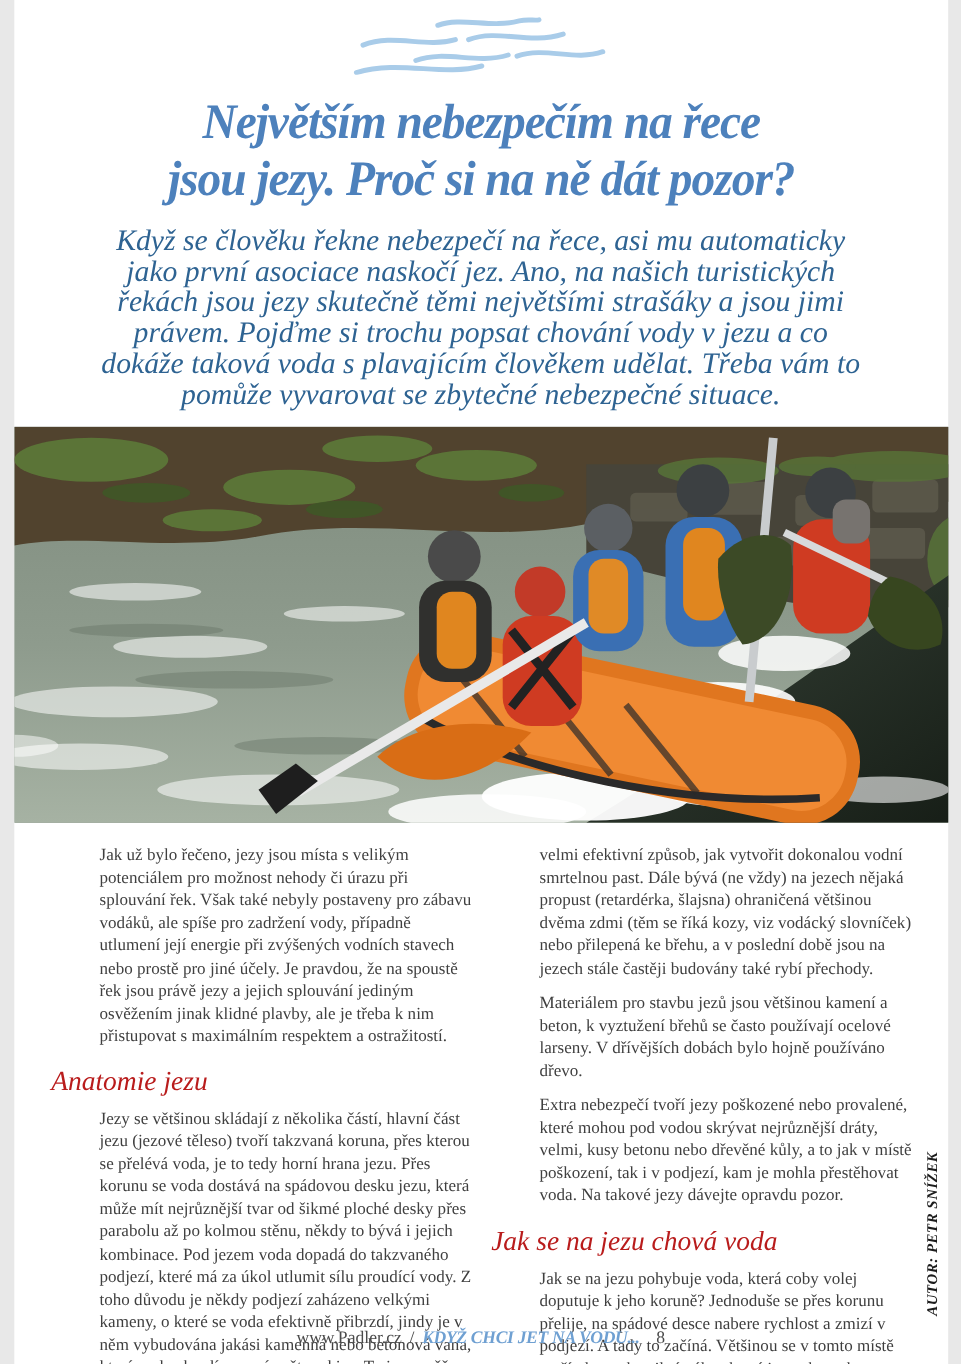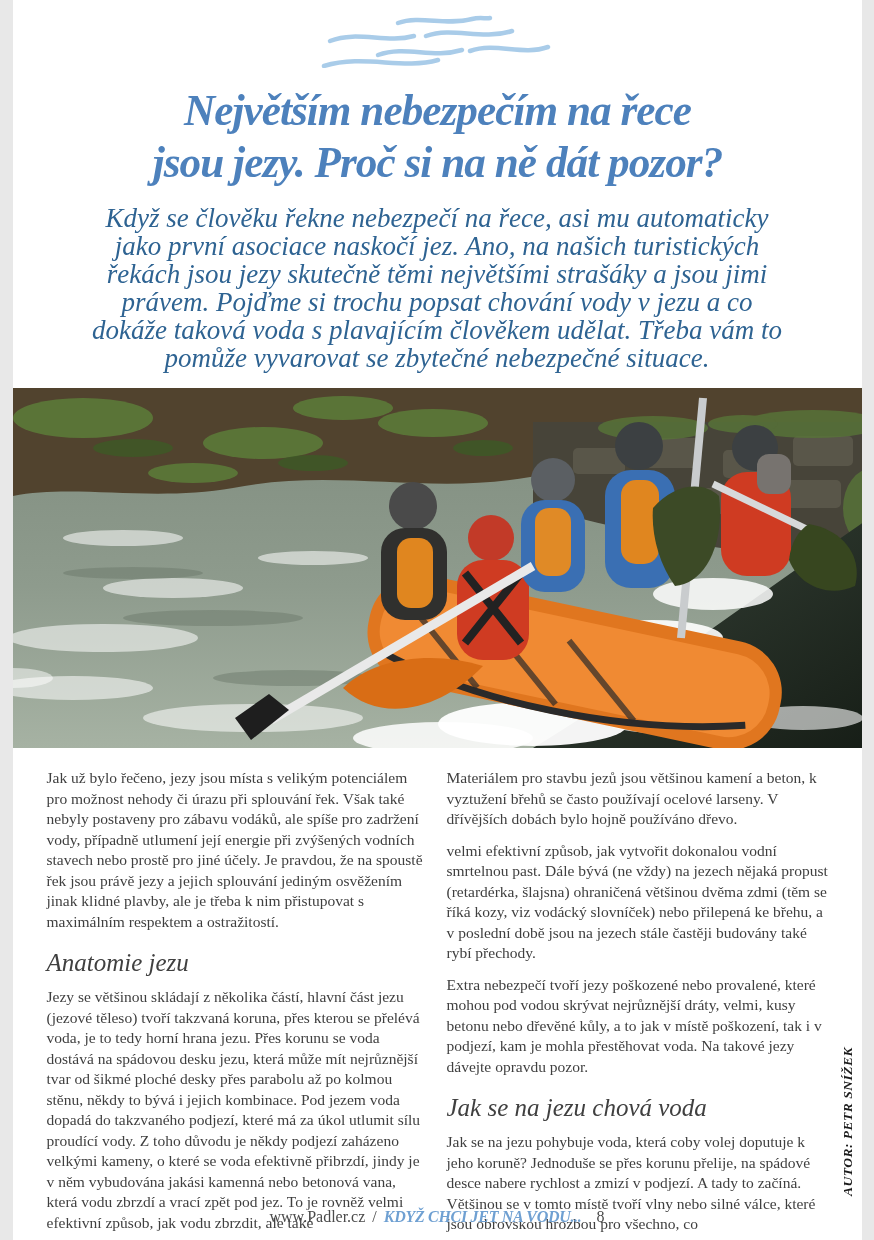--- a/index.html
+++ b/index.html
@@ -29,25 +29,25 @@
   .caption {
     position:absolute; top:12px; left:22px;
     font-size:15px; font-style:italic; color:rgba(255,255,255,0.92);
     text-shadow:0 1px 2px rgba(0,0,0,0.45); letter-spacing:0.3px;
   }
   
   .columns { display:flex; gap:17px; padding:20px 32px 0 34px; }
   .col { width:396px; }
   .col p {
     font-size:15.5px; line-height:20.5px; color:#3f3f3f;
-    margin-bottom:11px; text-align:left;
+    margin-bottom:11px; text-align:left;margin-left:44px;
   }
   .col h2 {
     font-size:25px; line-height:30px; font-weight:normal; font-style:italic;
-    color:#404040; margin:16px 0 9px;
+    color:#b91c1c; margin:16px 0 9px;
   }
   
   .author {
     position:absolute; right:6px; bottom:44px;
     writing-mode:vertical-rl; transform:rotate(180deg);
     font-size:13.5px; font-weight:bold; font-style:italic; color:#1c1c1c;
     letter-spacing:0.5px; white-space:nowrap;
   }
   
   .footer {
@@ -204,22 +204,22 @@
     </svg>
   </div>
 
   <div class="columns">
     <div class="col">
       <p>Jak už bylo řečeno, jezy jsou místa s velikým potenciálem pro možnost nehody či úrazu při splouvání řek. Však také nebyly postaveny pro zábavu vodáků, ale spíše pro zadržení vody, případně utlumení její energie při zvýšených vodních stavech nebo prostě pro jiné účely. Je pravdou, že na spoustě řek jsou právě jezy a jejich splouvání jediným osvěžením jinak klidné plavby, ale je třeba k nim přistupovat s maximálním respektem a ostražitostí.</p>
       <h2>Anatomie jezu</h2>
       <p>Jezy se většinou skládají z několika částí, hlavní část jezu (jezové těleso) tvoří takzvaná koruna, přes kterou se přelévá voda, je to tedy horní hrana jezu. Přes korunu se voda dostává na spádovou desku jezu, která může mít nejrůznější tvar od šikmé ploché desky přes parabolu až po kolmou stěnu, někdy to bývá i jejich kombinace. Pod jezem voda dopadá do takzvaného podjezí, které má za úkol utlumit sílu proudící vody. Z toho důvodu je někdy podjezí zaházeno velkými kameny, o které se voda efektivně přibrzdí, jindy je v něm vybudována jakási kamenná nebo betonová vana, která vodu zbrzdí a vrací zpět pod jez. To je rovněž velmi efektivní způsob, jak vodu zbrzdit, ale také</p>
     </div>
     <div class="col">
+      <p>velmi efektivní způsob, jak vytvořit dokonalou vodní smrtelnou past. Dále bývá (ne vždy) na jezech nějaká propust (retardérka, šlajsna) ohraničená většinou dvěma zdmi (těm se říká kozy, viz vodácký slovníček) nebo přilepená ke břehu, a v poslední době jsou na jezech stále častěji budovány také rybí přechody.</p>
       <p>Materiálem pro stavbu jezů jsou většinou kamení a beton, k vyztužení břehů se často používají ocelové larseny. V dřívějších dobách bylo hojně používáno dřevo.</p>
-      <p>velmi efektivní způsob, jak vytvořit dokonalou vodní smrtelnou past. Dále bývá (ne vždy) na jezech nějaká propust (retardérka, šlajsna) ohraničená většinou dvěma zdmi (těm se říká kozy, viz vodácký slovníček) nebo přilepená ke břehu, a v poslední době jsou na jezech stále častěji budovány také rybí přechody.</p>
       <p>Extra nebezpečí tvoří jezy poškozené nebo provalené, které mohou pod vodou skrývat nejrůznější dráty, velmi, kusy betonu nebo dřevěné kůly, a to jak v místě poškození, tak i v podjezí, kam je mohla přestěhovat voda. Na takové jezy dávejte opravdu pozor.</p>
       <h2>Jak se na jezu chová voda</h2>
       <p>Jak se na jezu pohybuje voda, která coby volej doputuje k jeho koruně? Jednoduše se přes korunu přelije, na spádové desce nabere rychlost a zmizí v podjezí. A tady to začíná. Většinou se v tomto místě tvoří vlny nebo silné válce, které jsou obrovskou hrozbou pro všechno, co</p>
     </div>
   </div>
 
   <div class="author">AUTOR: PETR SNÍŽEK</div>
 
   <div class="footer">
     <span>www.Padler.cz</span>

